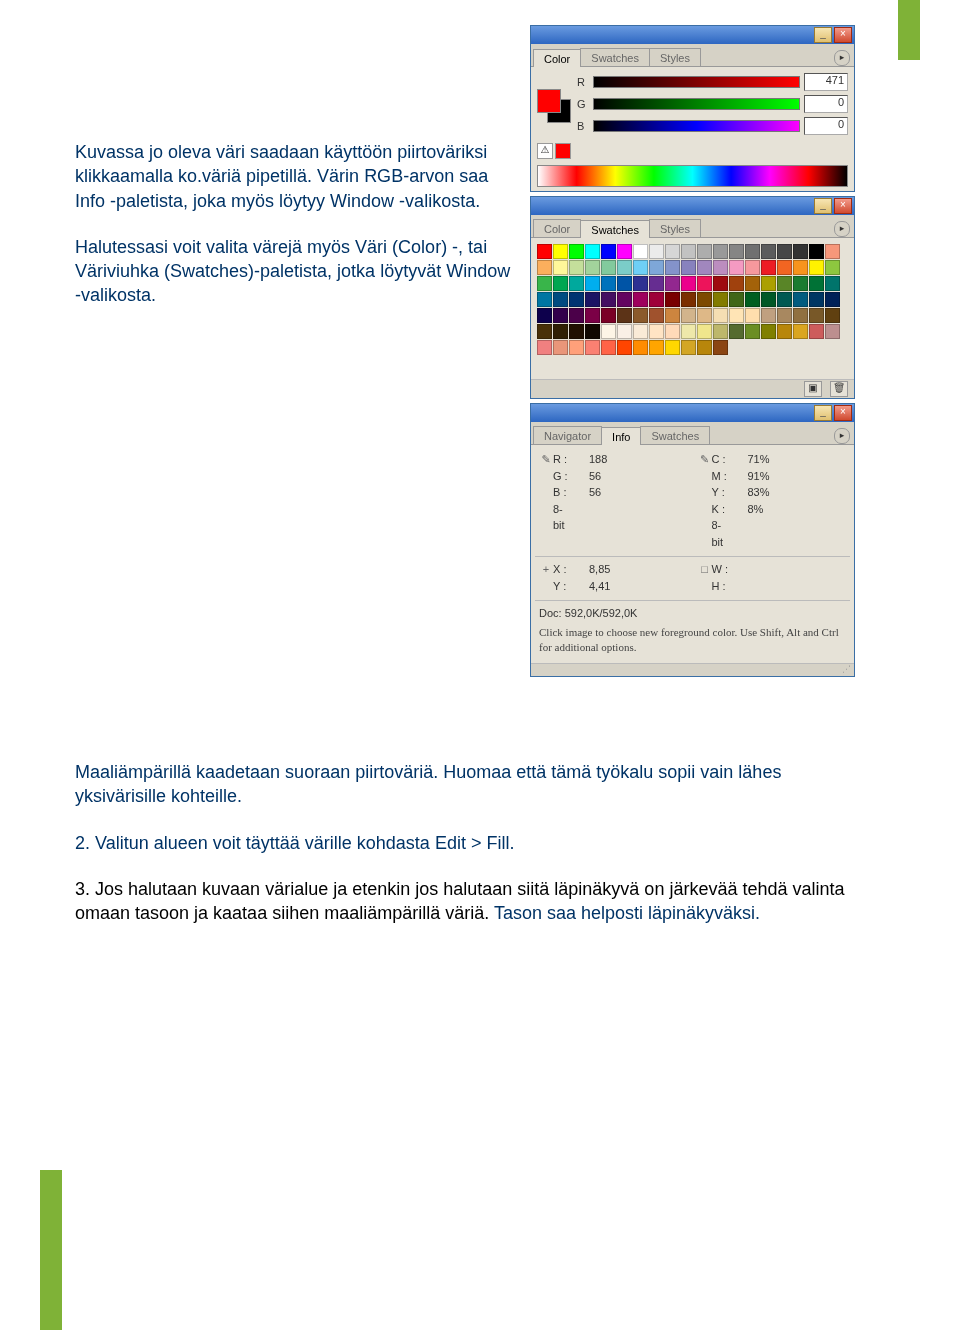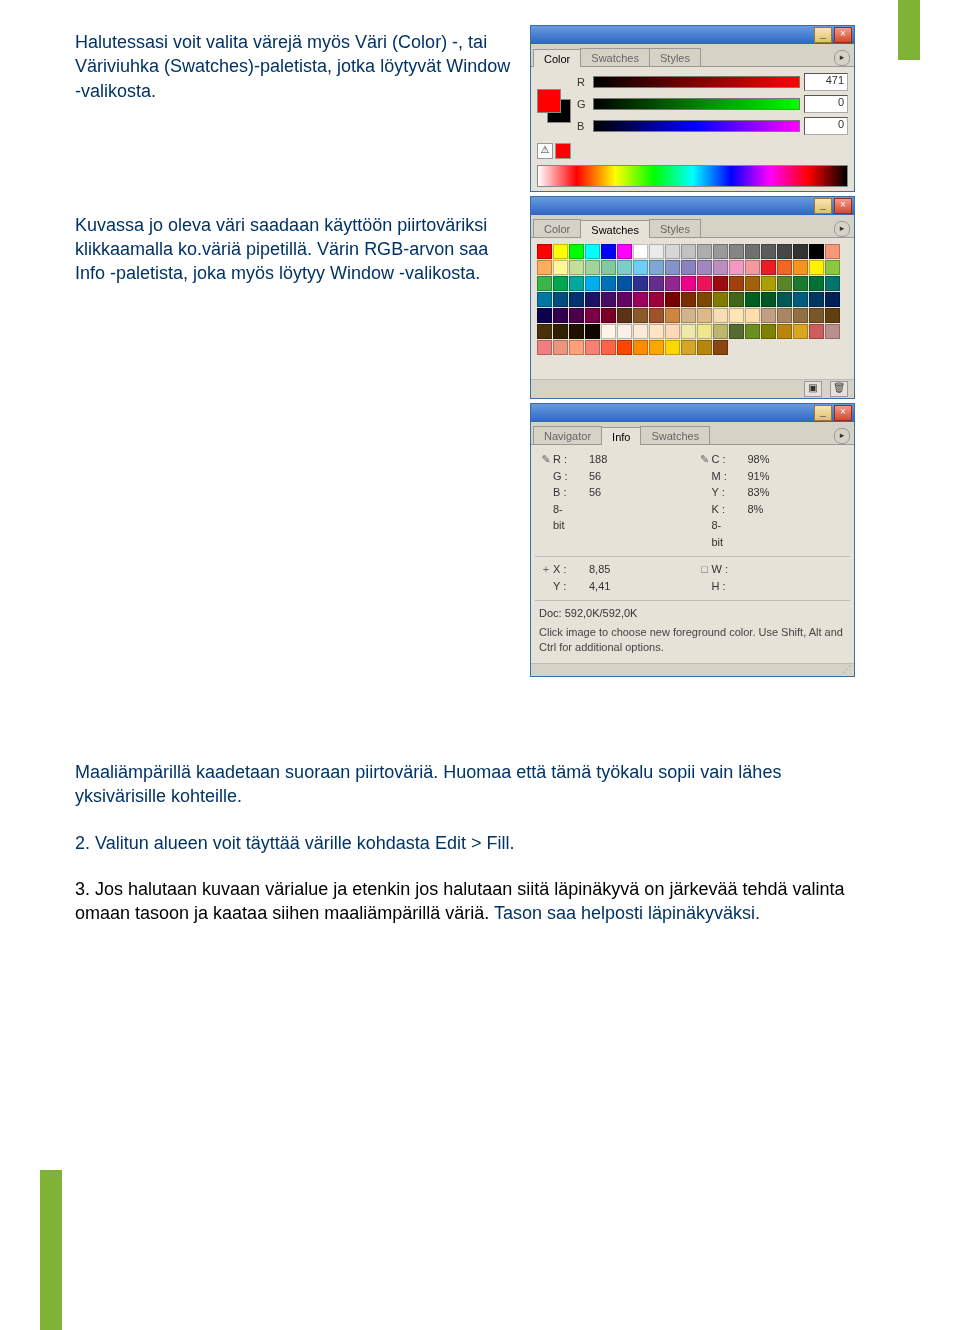--- a/index.html
+++ b/index.html
@@ -163,32 +163,32 @@
   
   .info-body { padding: 6px 8px 8px 8px; }
   .info-grid { display:flex; gap:10px; margin-bottom:6px;}
   .info-col { flex:1; font-size:11px; line-height:1.5;}
   .info-col .row { display:flex; }
   .info-col .ic { width:14px; text-align:center; color:#666;}
   .info-col .lab { width:20px; }
   .info-col .val { flex:1; padding-left:16px;}
   .info-divider { border-top:1px solid #bbb; margin:4px -4px;}
   .info-doc { margin:6px 0;}
-  .info-hint { color:#444; margin-top:0; line-height:1.35;}
+  .info-hint { color:#444; margin-top:0; line-height:1.35;font-family:Liberation Serif, serif;}
   .grip { height:12px; background:#d6d2c6; border-top:1px solid #bbb; text-align:right; padding-right:3px; color:#999; font-size:9px;}
 </style>
 </head>
 <body>
 
 <div class="green-bar-top"></div>
 <div class="green-bar-bottom"></div>
 
 <div class="left-col">
+  <div class="para" style="margin-top:110px;">Kuvassa jo oleva väri saadaan käyttöön piirtoväriksi klikkaamalla ko.väriä pipetillä. Värin RGB-arvon saa Info -paletista, joka myös löytyy Window -valikosta.</div>
   <div class="para">Halutessasi voit valita värejä myös Väri (Color) -, tai Väriviuhka (Swatches)-paletista, jotka löytyvät Window -valikosta.</div>
-  <div class="para" style="margin-top:110px;">Kuvassa jo oleva väri saadaan käyttöön piirtoväriksi klikkaamalla ko.väriä pipetillä. Värin RGB-arvon saa Info -paletista, joka myös löytyy Window -valikosta.</div>
 </div>
 
 <div class="panel-stack">
 
   <div class="panel">
     <div class="titlebar">
       <div class="tbtn">_</div>
       <div class="tbtn close">×</div>
     </div>
     <div class="tabstrip">
@@ -408,21 +408,21 @@
             <div class="row">
               <span class="ic"></span>
               <span class="lab">8-bit</span>
               <span class="val"></span>
             </div>
           </div>
         <div class="info-col" id="info-right">
             <div class="row">
               <span class="ic">✎</span>
               <span class="lab">C :</span>
-              <span class="val">98%</span>
+              <span class="val">71%</span>
             </div>
             <div class="row">
               <span class="ic"></span>
               <span class="lab">M :</span>
               <span class="val">91%</span>
             </div>
             <div class="row">
               <span class="ic"></span>
               <span class="lab">Y :</span>
               <span class="val">83%</span>

